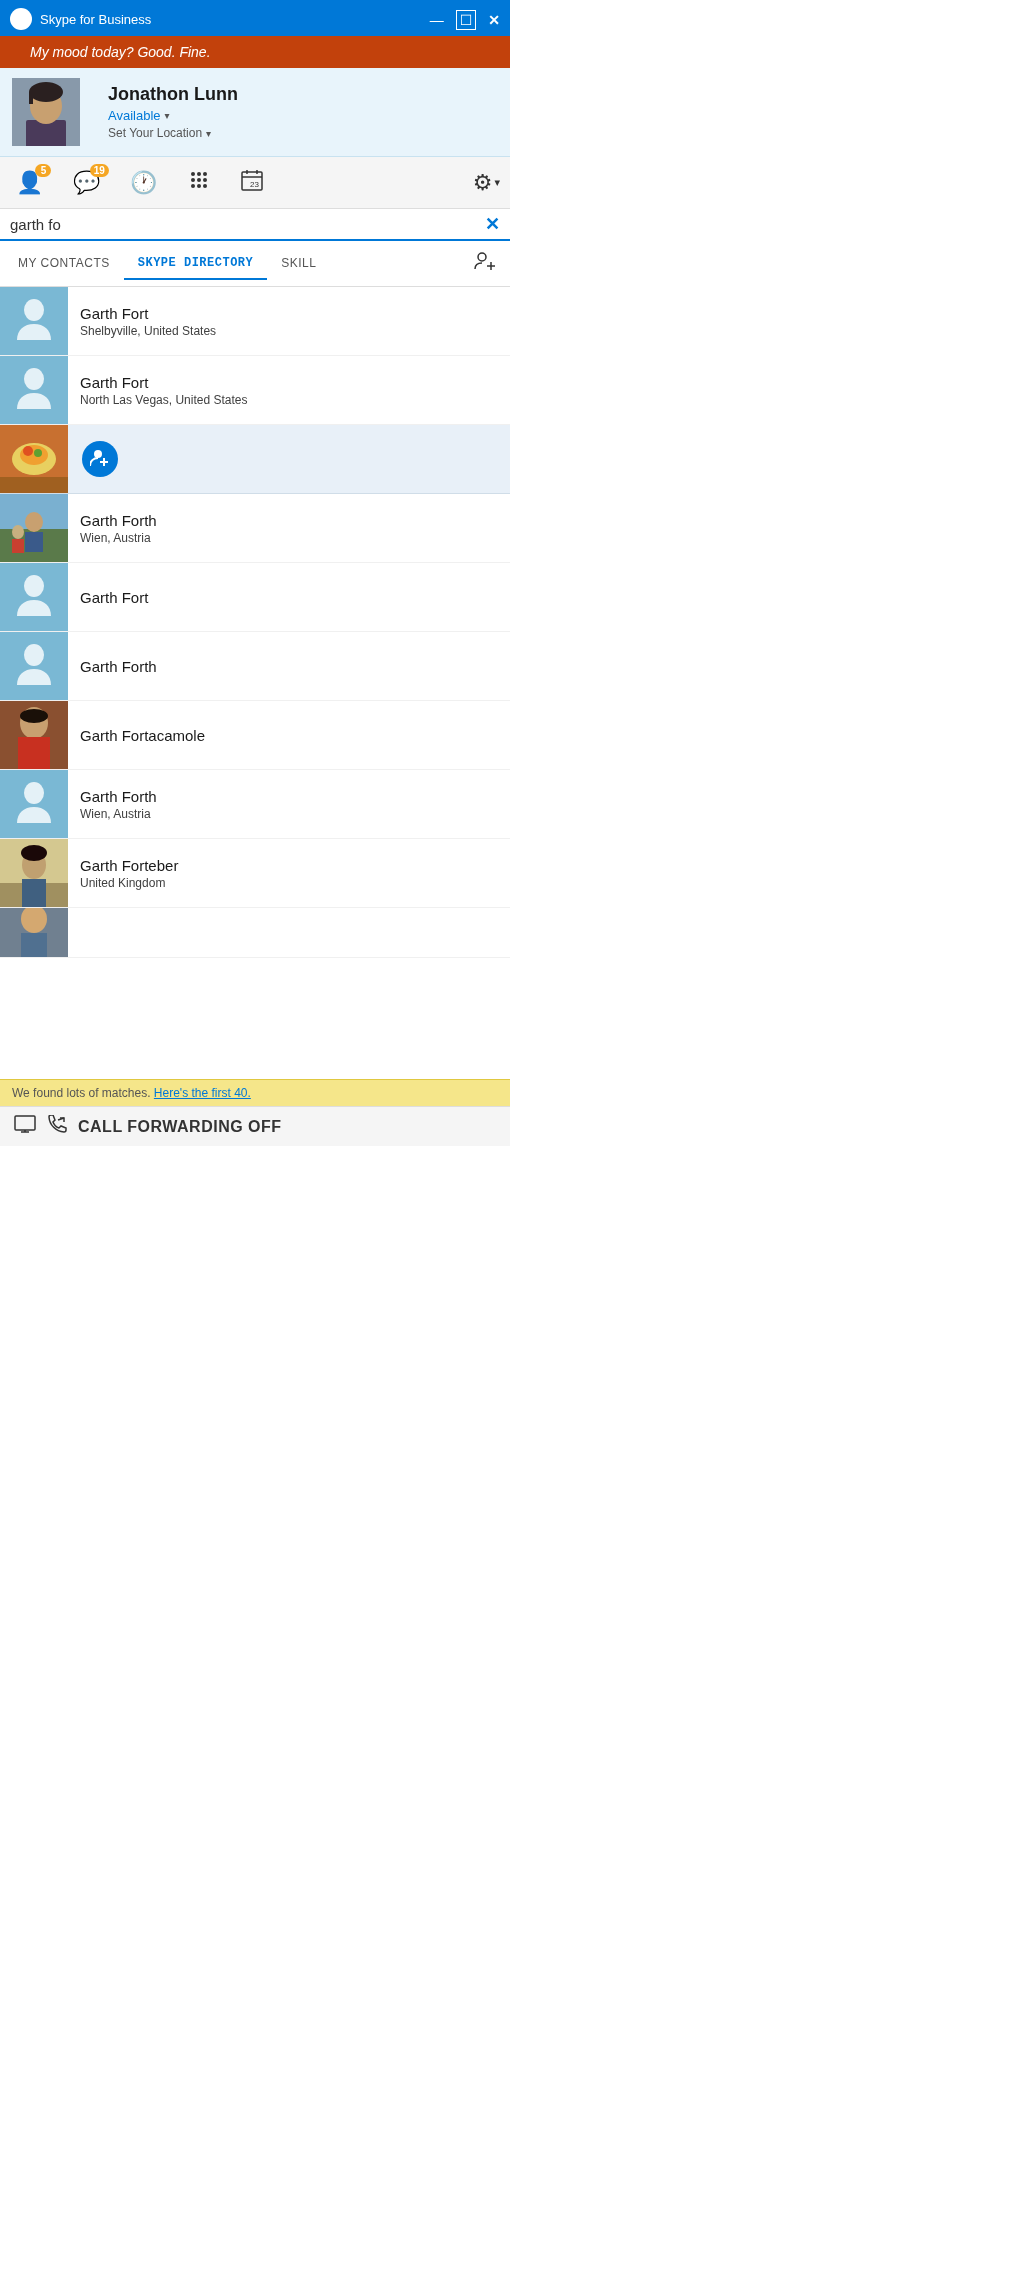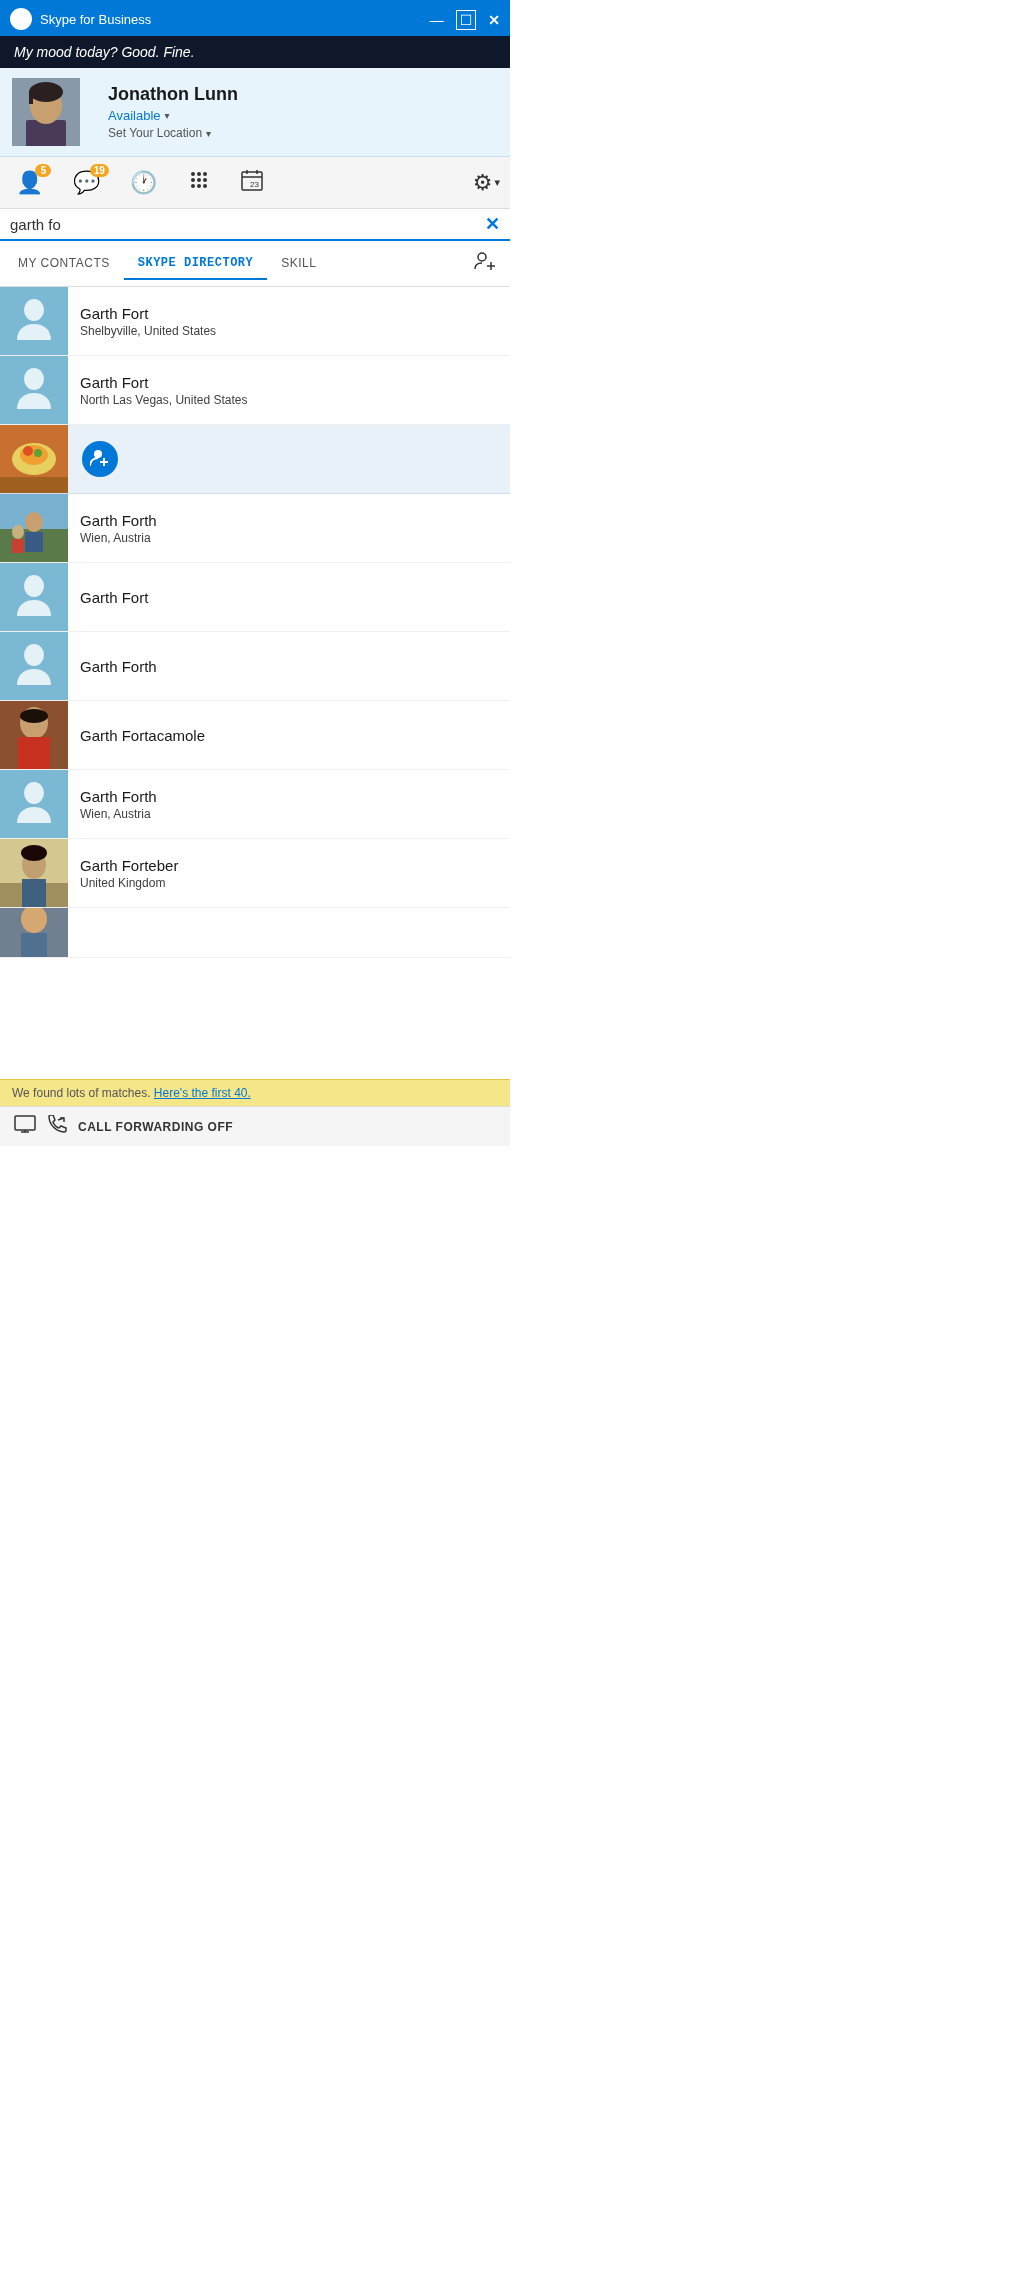--- a/index.html
+++ b/index.html
@@ -49,23 +49,23 @@
       align-items: center;
     }
     .title-bar-controls span {
       color: #fff;
       font-size: 14px;
       cursor: pointer;
     }
 
     
     .mood-bar {
-      background: #0f172a;
+      background: #c2410c;
       color: #fff;
-      padding: 8px 14px;
+      padding: 8px 30px;
       font-size: 14px;
       font-style: italic;
     }
 
     
     .profile-section {
       background: #e8f4fb;
       display: flex;
       align-items: center;
       padding: 10px 12px;
@@ -301,21 +301,21 @@
       padding: 8px 14px;
       gap: 10px;
       height: 40px;
     }
     .footer-icon {
       font-size: 18px;
       color: #333;
       cursor: pointer;
     }
     .footer-text {
-      font-size: 12px;
+      font-size: 16px;
       color: #333;
       font-weight: 600;
       text-transform: uppercase;
       letter-spacing: 0.5px;
     }
 
     .main-container {
       display: flex;
       flex-direction: column;
       height: calc(1146px - 36px);

